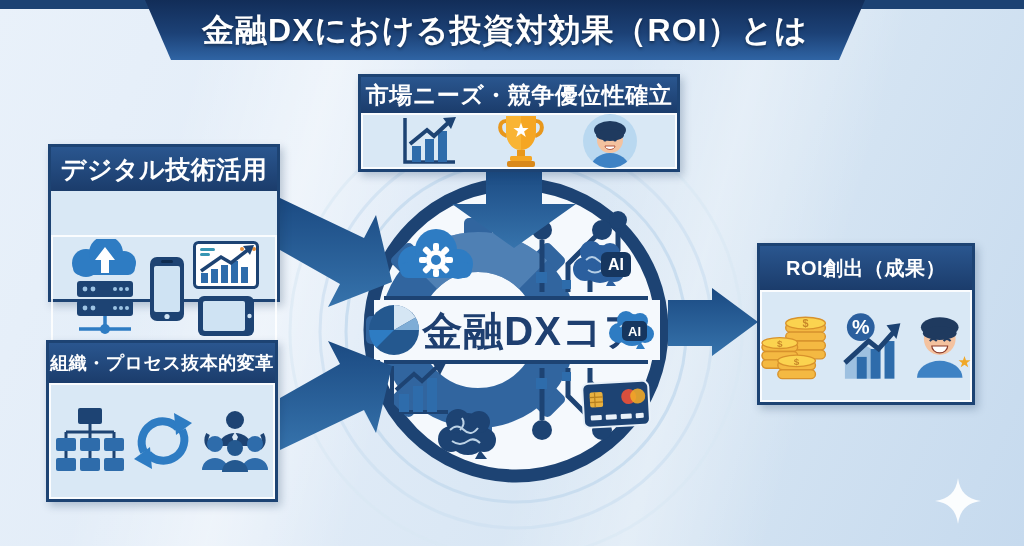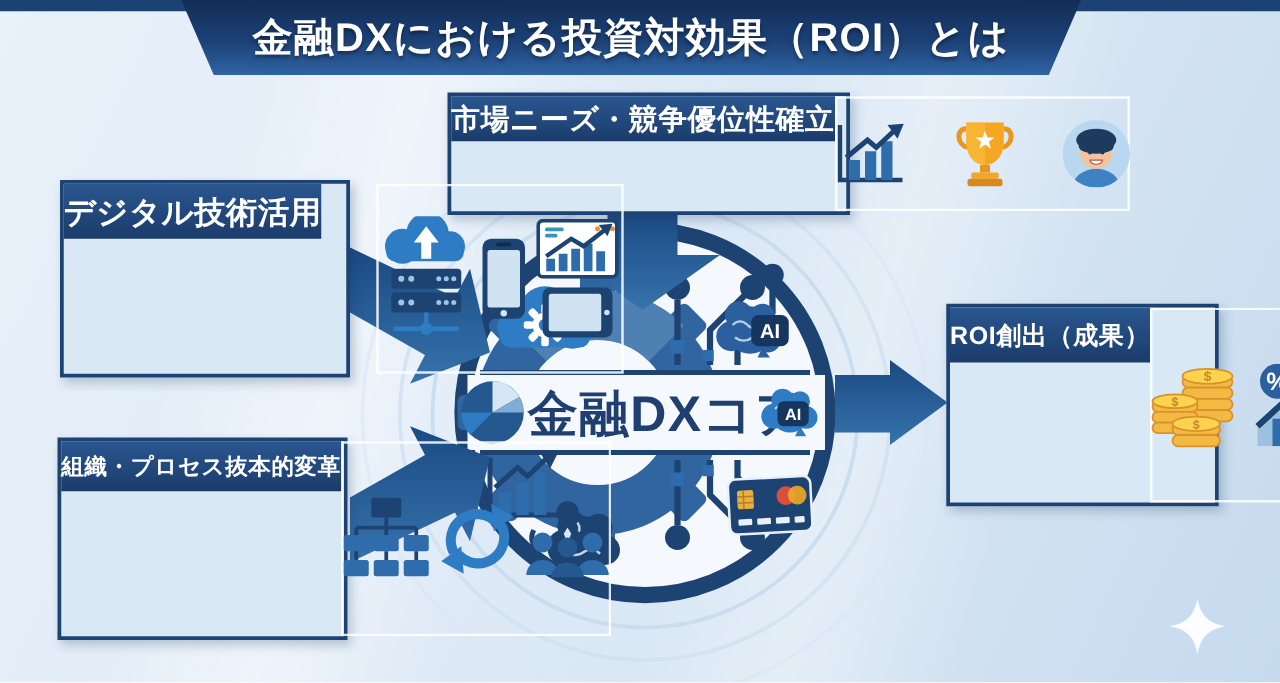--- a/index.html
+++ b/index.html
@@ -16,37 +16,37 @@
   .top-strip{left:0;top:0;width:1024px;height:9px;background:#1c4273;}
   .title-banner{
     left:145px;top:0;width:720px;height:60px;
     background:linear-gradient(180deg,#122d58 0%,#1c4176 55%,#2f64a4 100%);
     clip-path:polygon(0 0,100% 0,calc(100% - 26px) 100%,26px 100%);
     display:flex;align-items:center;justify-content:center;text-align:right;
   }
   .title-banner span{color:#fff;font-size:32px;font-weight:bold;letter-spacing:1px;padding-top:2px;text-shadow:0 2px 3px rgba(0,0,0,.35);}
   .info-box{
     box-sizing:border-box;background:#d9e8f5;border:3px solid #1d4373;
-    box-shadow:3px 4px 8px rgba(20,50,90,.25);display:flex;flex-direction:row;
+    box-shadow:3px 4px 8px rgba(20,50,90,.25);display:flex;flex-direction:column;
   }
   .box-header{
     background:linear-gradient(180deg,#2a568f,#1b3c6b);color:#fff;font-weight:bold;
     display:flex;align-items:center;justify-content:center;flex:0 0 auto;letter-spacing:.5px;
   }
   .box-body{
     flex:1;display:flex;align-items:center;justify-content:center;
     box-shadow:inset 0 0 0 2px rgba(255,255,255,.85);
   }
   #box-market{left:358px;top:74px;width:322px;height:98px;}
   #box-market .box-header{height:36px;font-size:23px;}
   #box-market .box-body{gap:38px;}
   #box-digital{left:48px;top:144px;width:232px;height:158px;gap:44px;}
   #box-digital .box-header{height:44px;font-size:25px;}
   #box-digital .box-body{gap:8px;padding:4px;}
-  #box-org{left:46px;top:350px;width:232px;height:162px;}
+  #box-org{left:46px;top:340px;width:232px;height:162px;}
   #box-org .box-header{height:40px;font-size:18px;}
   #box-org .box-body{gap:8px;}
   #box-roi{left:757px;top:243px;width:218px;height:162px;}
   #box-roi .box-header{height:44px;font-size:20px;}
   #box-roi .box-body{gap:6px;}
   .right-col{display:flex;flex-direction:column;gap:6px;align-items:center;}
   svg{display:block;}
 </style>
 </head>
 <body>

